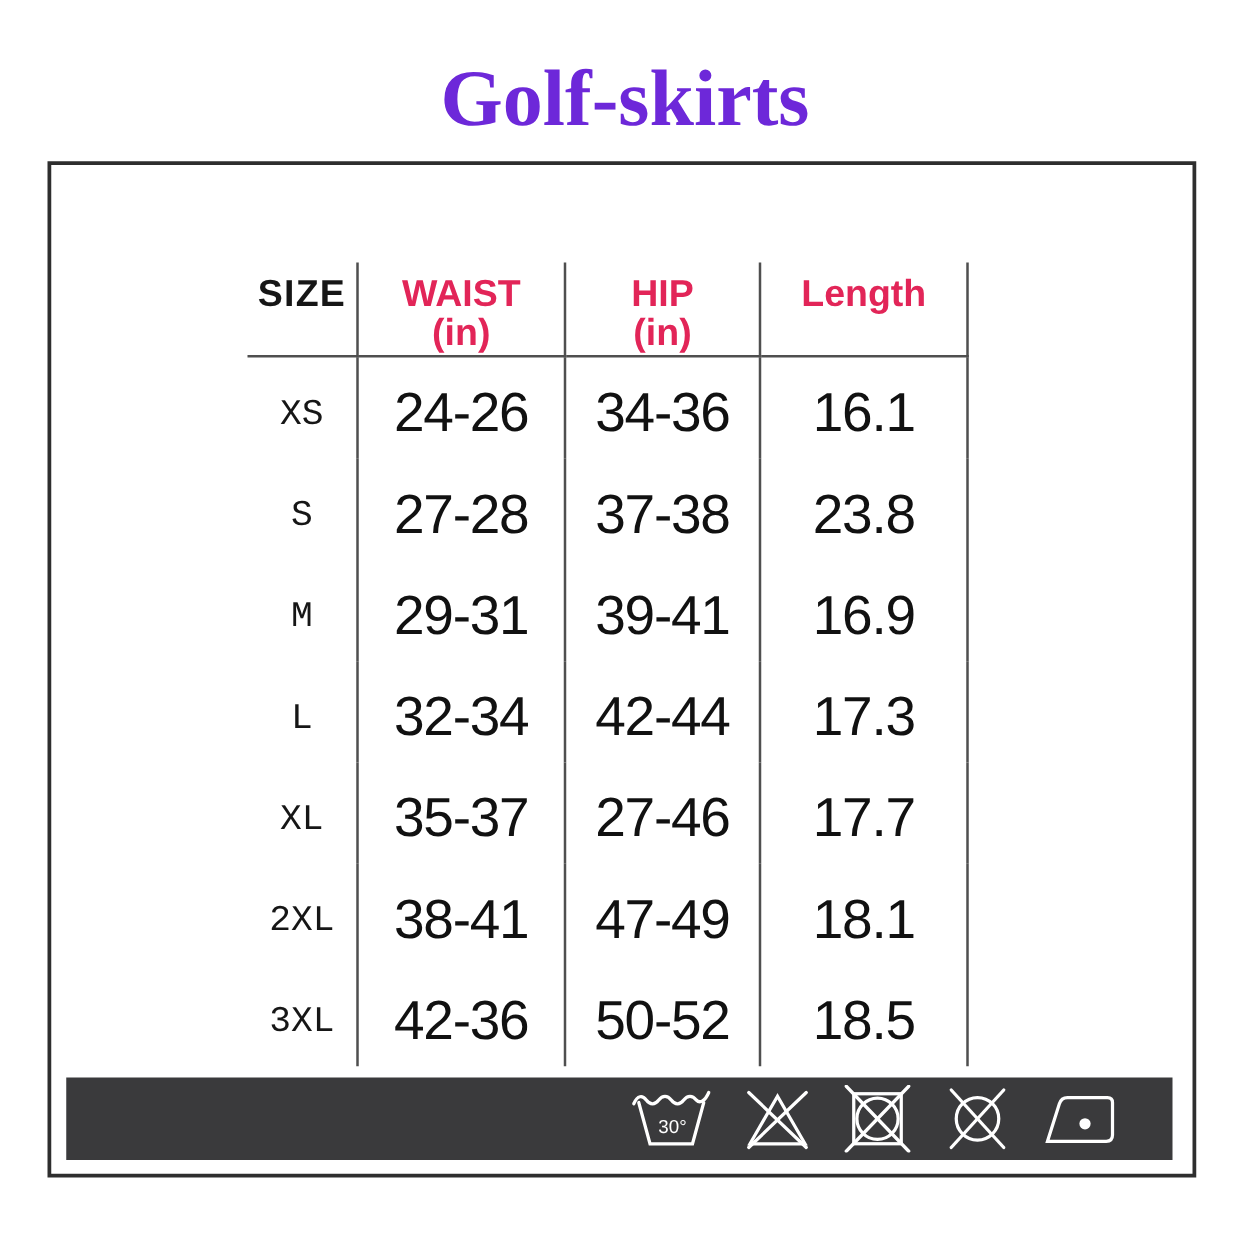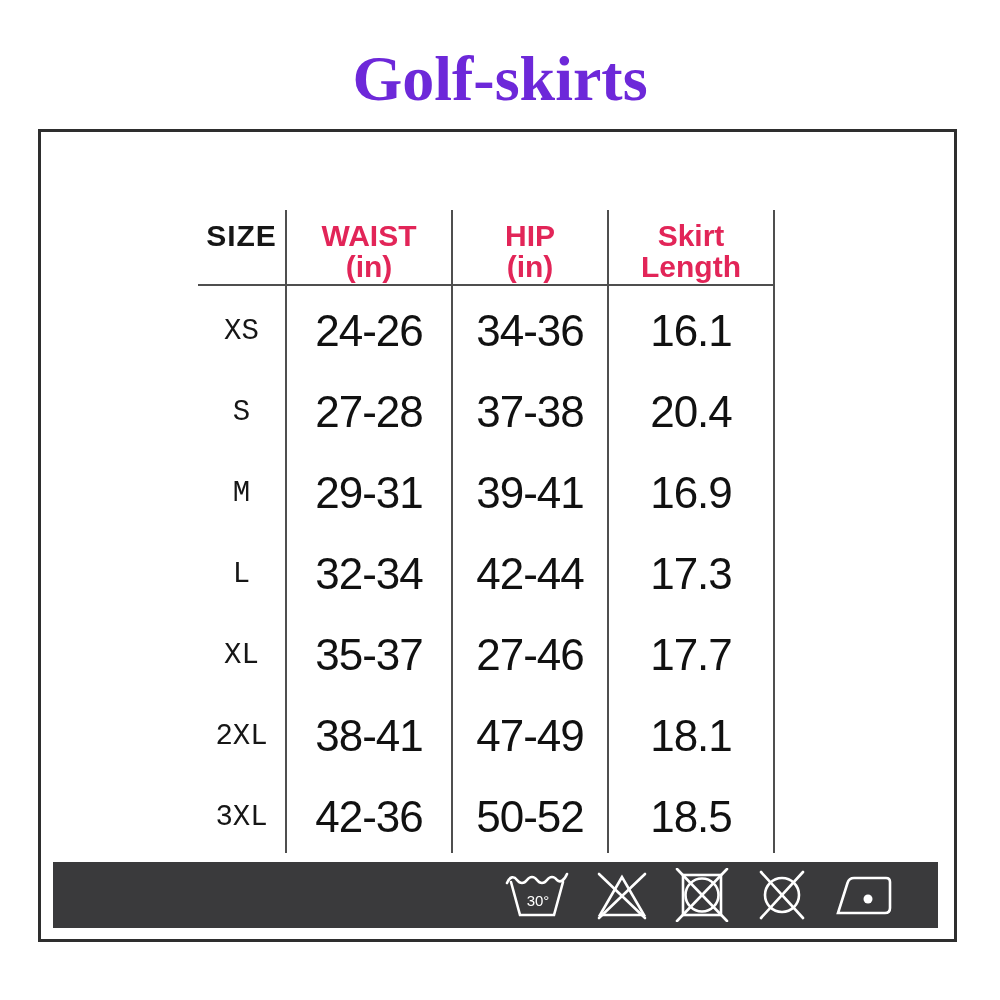--- a/index.html
+++ b/index.html
@@ -80,36 +80,35 @@
       </div>
       <div class="th">
         <div>WAIST</div>
         <div>(in)</div>
       </div>
       <div class="th">
         <div>HIP</div>
         <div>(in)</div>
       </div>
       <div class="th">
-        <div>Skirt</div>
         <div>Length</div>
       </div>
     </div>
 
     <div class="row">
       <div class="td size-label">XS</div>
       <div class="td">24-26</div>
       <div class="td">34-36</div>
       <div class="td">16.1</div>
     </div>
     <div class="row">
       <div class="td size-label">S</div>
       <div class="td">27-28</div>
       <div class="td">37-38</div>
-      <div class="td">20.4</div>
+      <div class="td">23.8</div>
     </div>
     <div class="row">
       <div class="td size-label">M</div>
       <div class="td">29-31</div>
       <div class="td">39-41</div>
       <div class="td">16.9</div>
     </div>
     <div class="row">
       <div class="td size-label">L</div>
       <div class="td">32-34</div>

